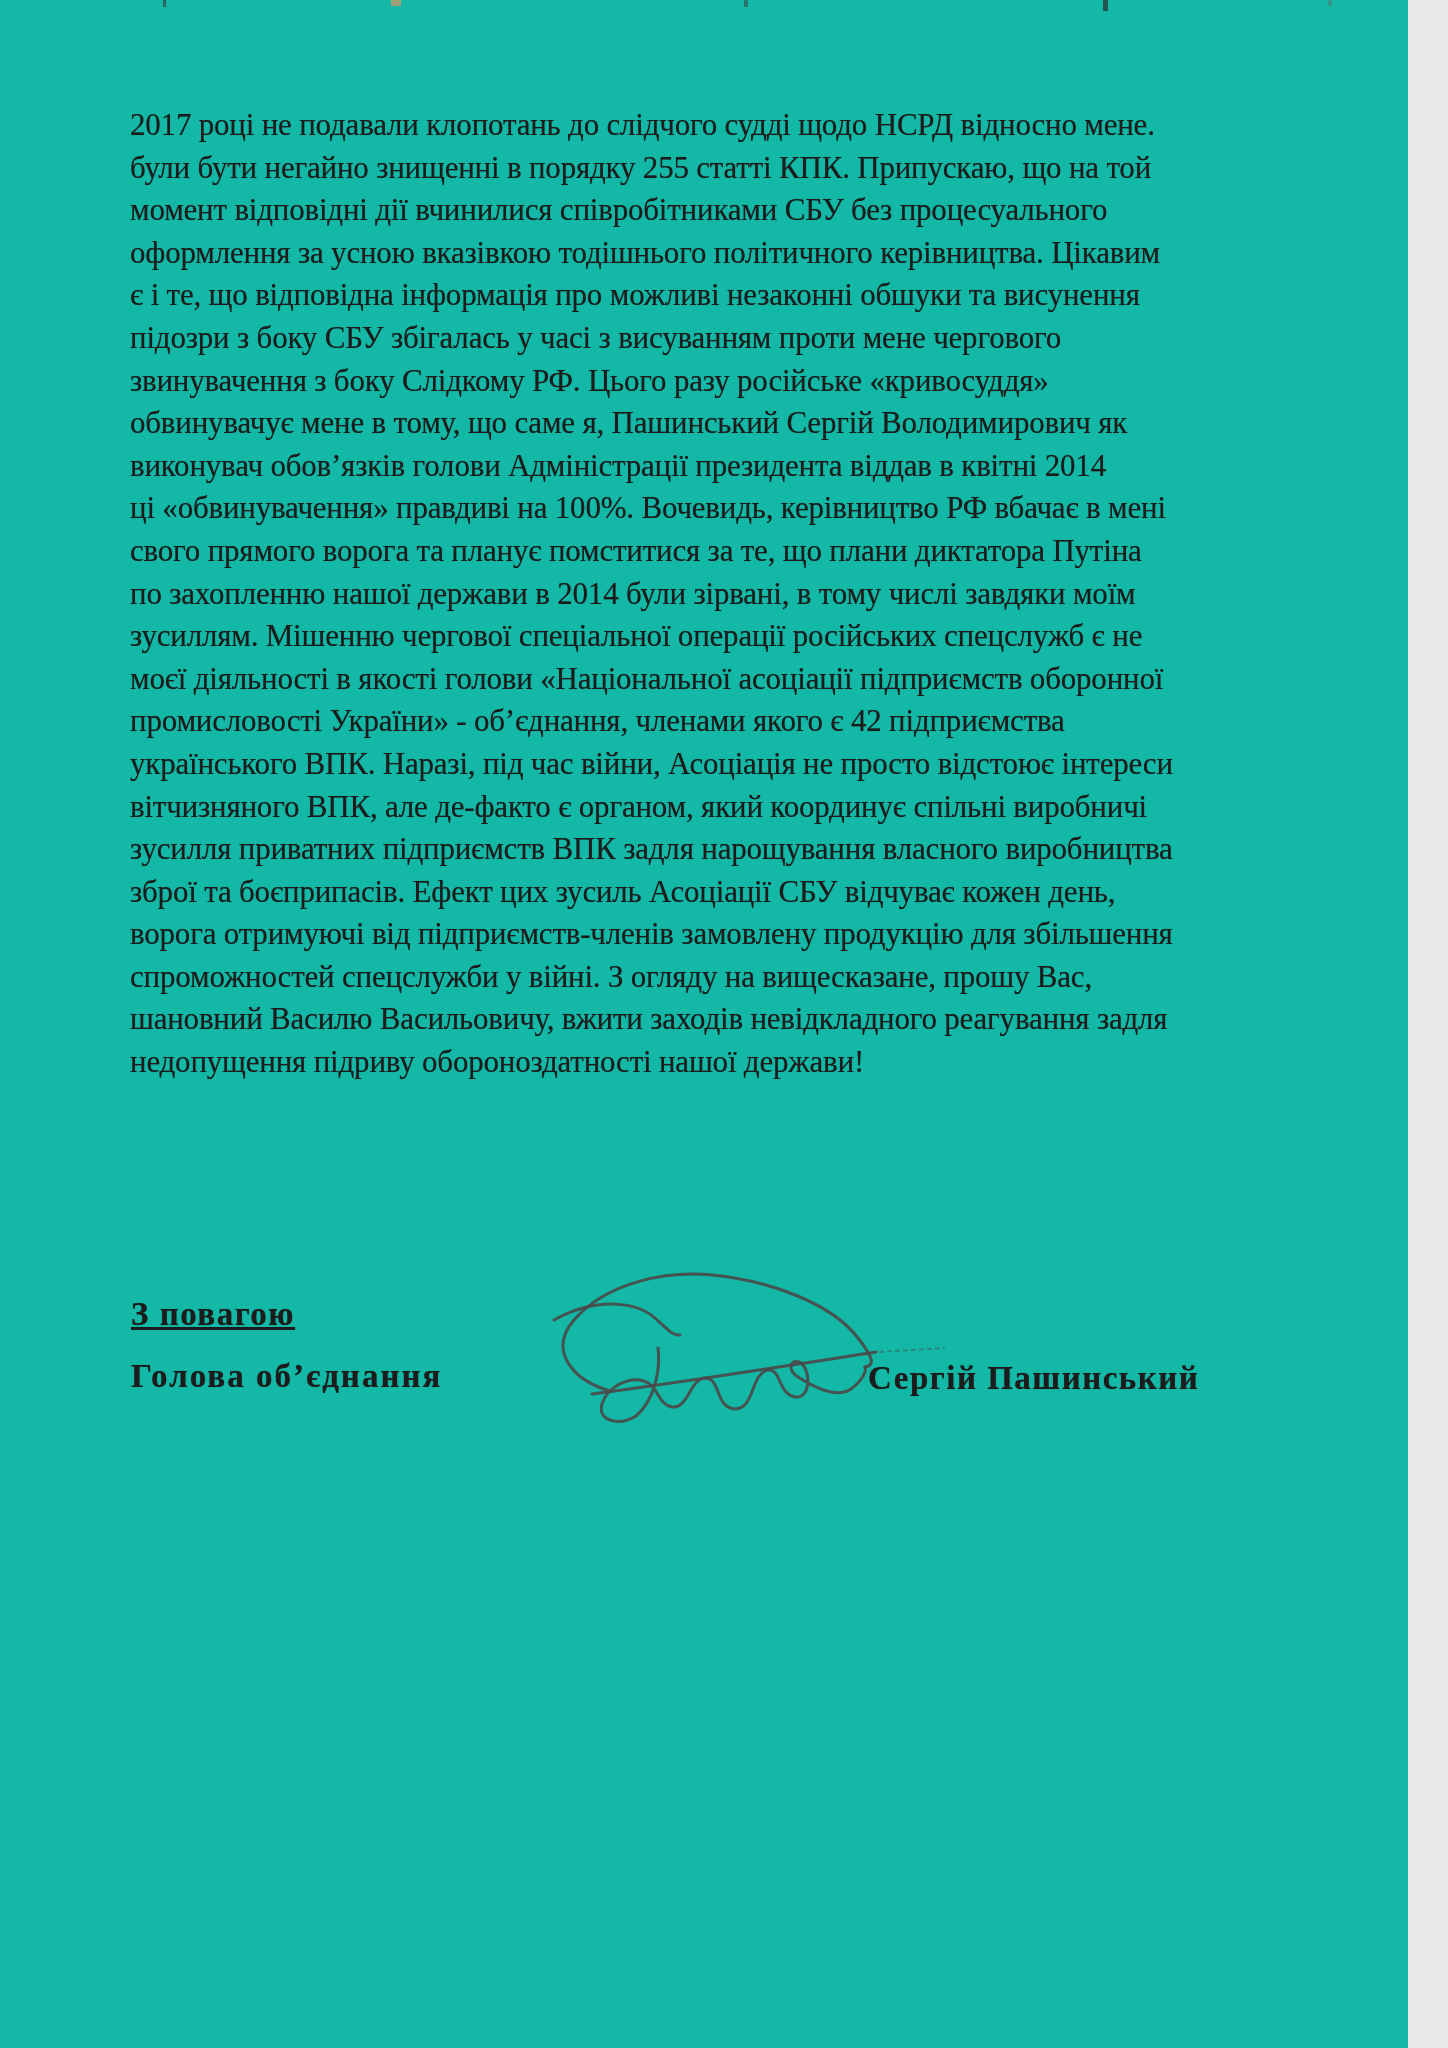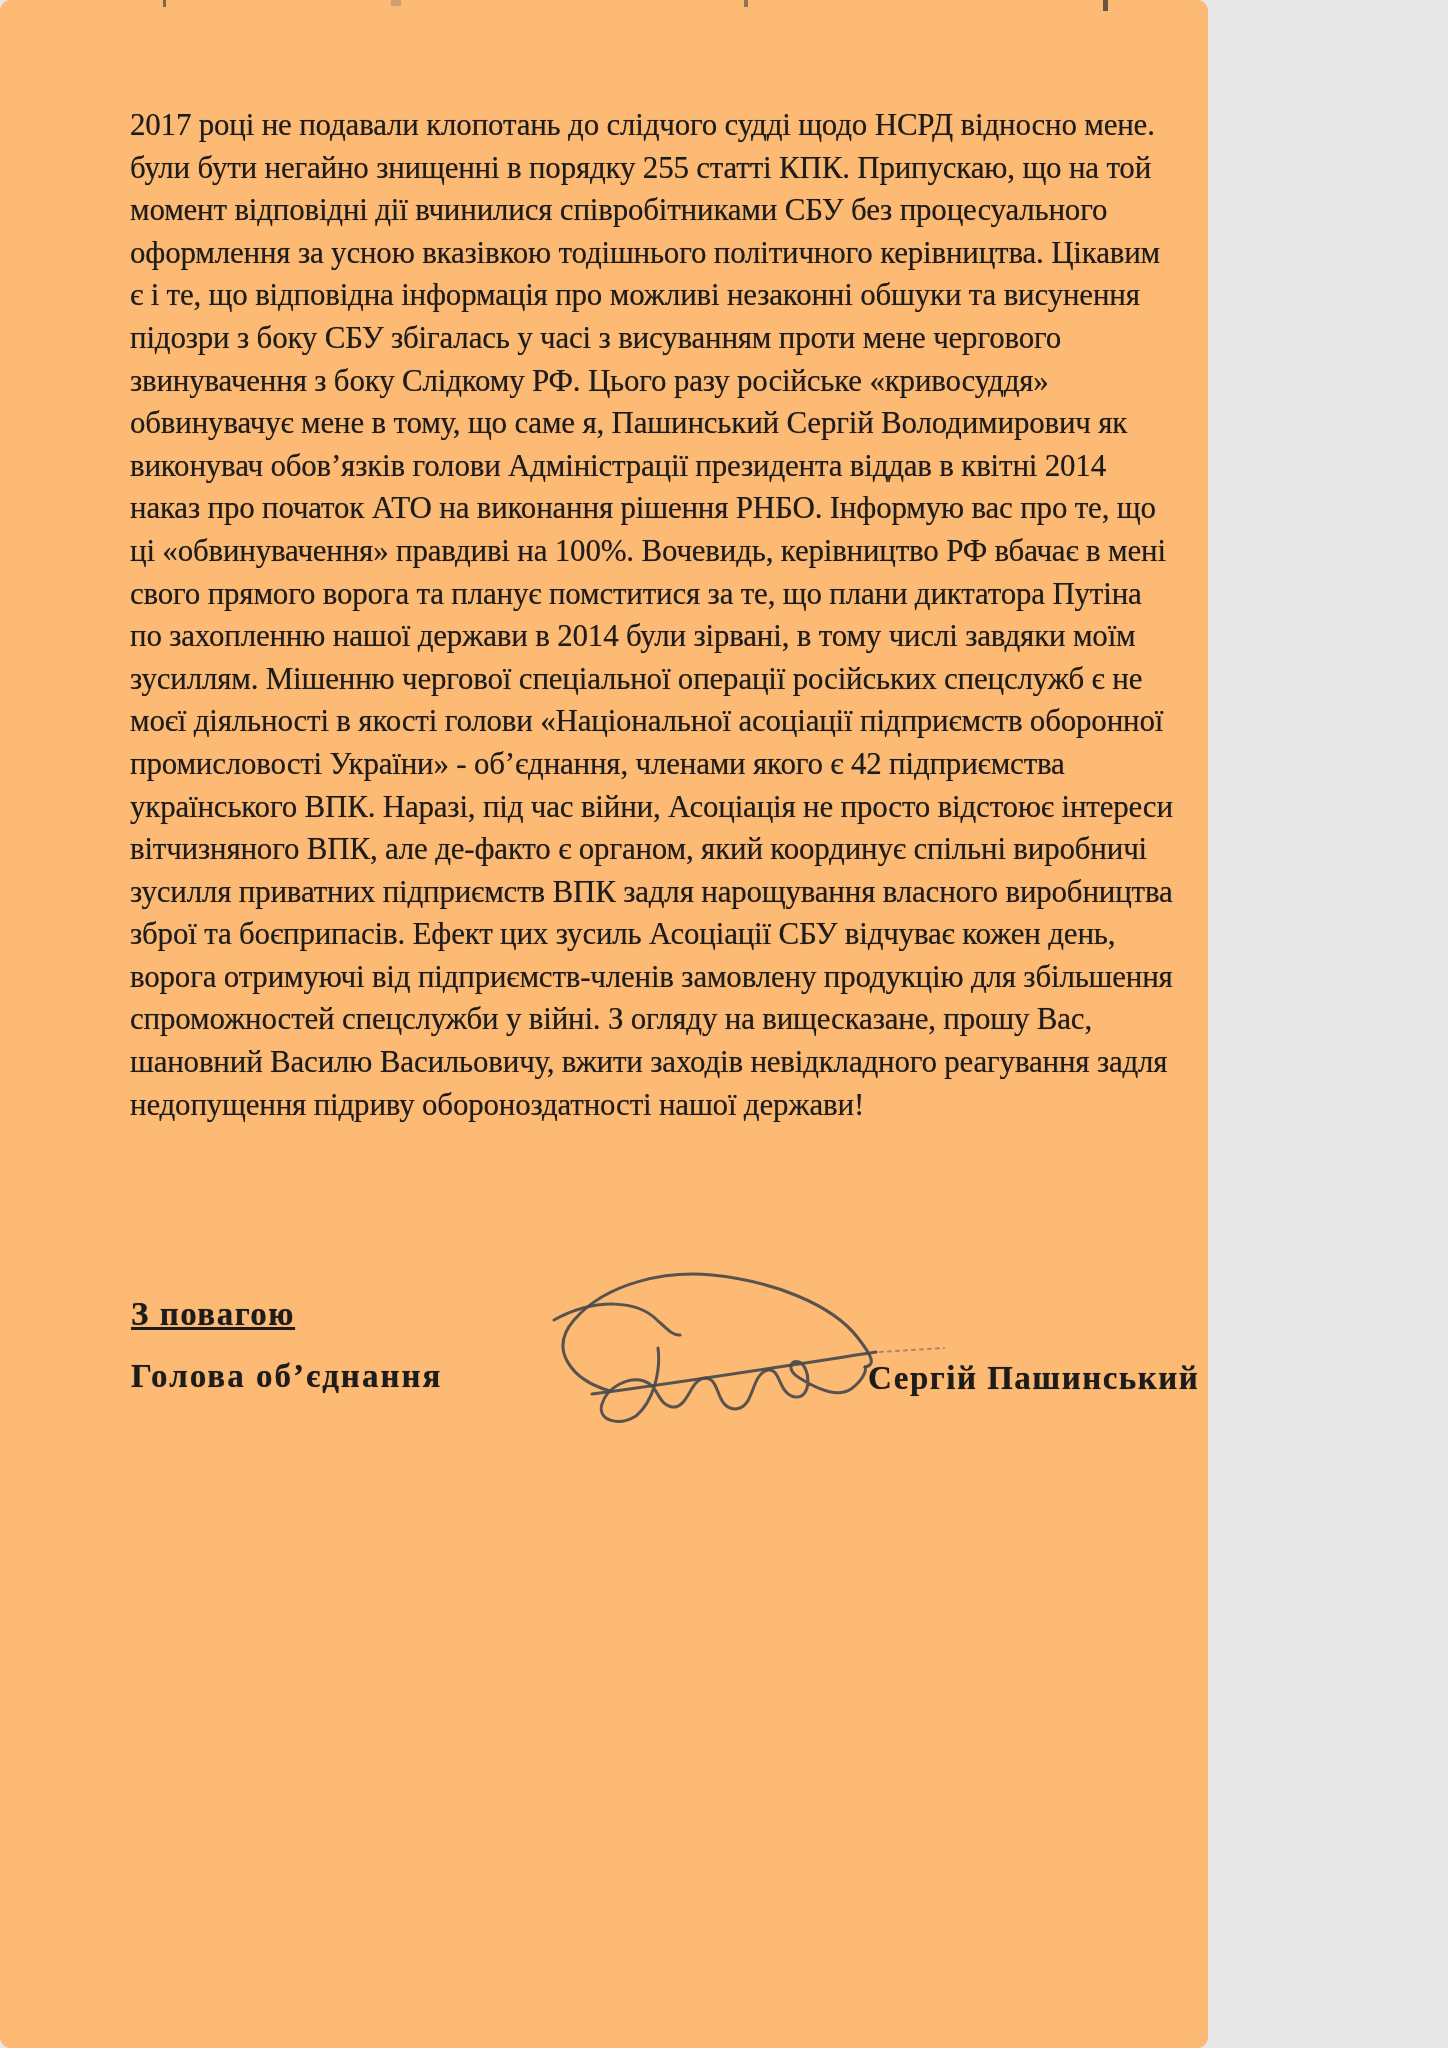--- a/index.html
+++ b/index.html
@@ -1,24 +1,23 @@
 <!DOCTYPE html>
 <html><head>
 <meta charset="utf-8">
 <style>
   html, body { margin: 0; padding: 0; background: #e8e8e8; }
   .page {
     position: relative;
-    width: 1208px;
+    width: 1408px;
     height: 2048px;
-    background: #fdba74;
+    background: #14b8a6;
     overflow: hidden;
     font-family: "Liberation Serif", "DejaVu Serif", serif;
     color: #1c1c1c;
-    border-radius: 11px;
   }
   
   .letter-body {
     position: absolute;
     left: 130px;
     top: 104px;
     width: 1230px;
     font-size: 31px;
     line-height: 42.6px;
     letter-spacing: -0.2px;
@@ -99,21 +98,20 @@
   <div class="letter-body">
       <div class="line">2017 році не подавали клопотань до слідчого судді щодо НСРД відносно мене.</div>
       <div class="line">були бути негайно знищенні в порядку 255 статті КПК. Припускаю, що на той</div>
       <div class="line">момент відповідні дії вчинилися співробітниками СБУ без процесуального</div>
       <div class="line">оформлення за усною вказівкою тодішнього політичного керівництва. Цікавим</div>
       <div class="line">є і те, що відповідна інформація про можливі незаконні обшуки та висунення</div>
       <div class="line">підозри з боку СБУ збігалась у часі з висуванням проти мене чергового</div>
       <div class="line">звинувачення з боку Слідкому РФ. Цього разу російське «кривосуддя»</div>
       <div class="line">обвинувачує мене в тому, що саме я, Пашинський Сергій Володимирович як</div>
       <div class="line">виконувач обов’язків голови Адміністрації президента віддав в квітні 2014</div>
-      <div class="line">наказ про початок АТО на виконання рішення РНБО. Інформую вас про те, що</div>
       <div class="line">ці «обвинувачення» правдиві на 100%. Вочевидь, керівництво РФ вбачає в мені</div>
       <div class="line">свого прямого ворога та планує помститися за те, що плани диктатора Путіна</div>
       <div class="line">по захопленню нашої держави в 2014 були зірвані, в тому числі завдяки моїм</div>
       <div class="line">зусиллям. Мішенню чергової спеціальної операції російських спецслужб є не</div>
       <div class="line">моєї діяльності в якості голови «Національної асоціації підприємств оборонної</div>
       <div class="line">промисловості України» - об’єднання, членами якого є 42 підприємства</div>
       <div class="line">українського ВПК. Наразі, під час війни, Асоціація не просто відстоює інтереси</div>
       <div class="line">вітчизняного ВПК, але де-факто є органом, який координує спільні виробничі</div>
       <div class="line">зусилля приватних підприємств ВПК задля нарощування власного виробництва</div>
       <div class="line">зброї та боєприпасів. Ефект цих зусиль Асоціації СБУ відчуває кожен день,</div>

